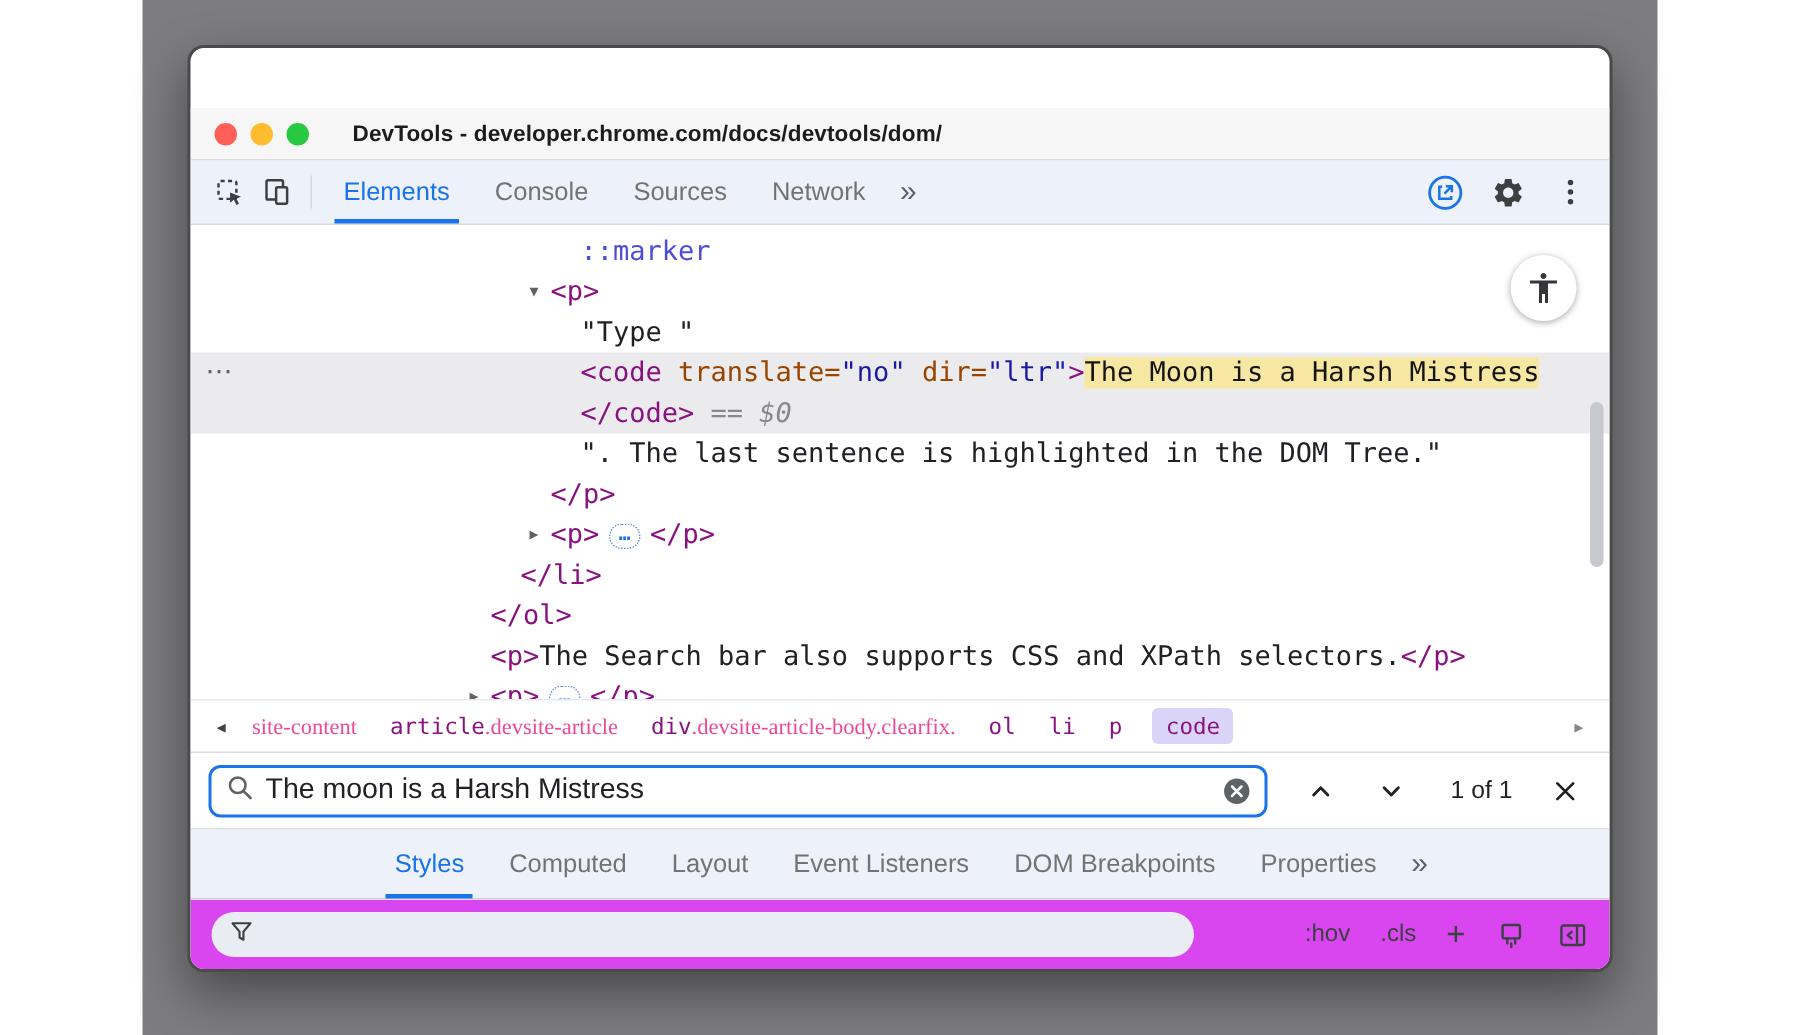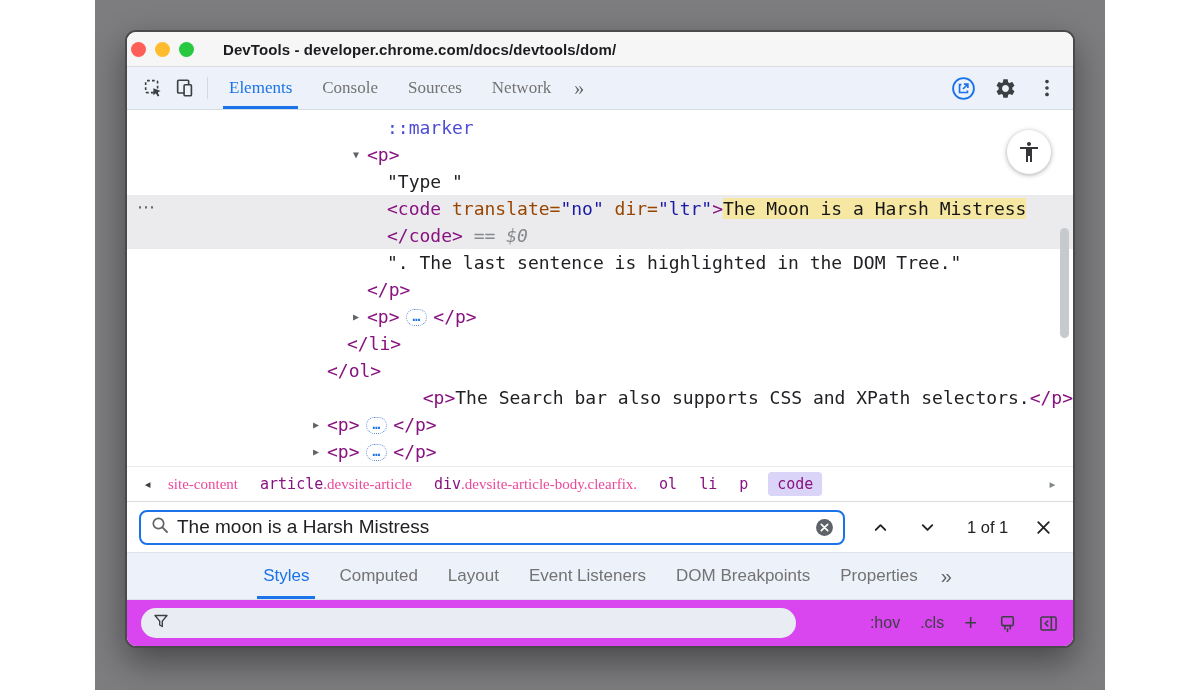--- a/index.html
+++ b/index.html
@@ -7,28 +7,28 @@
               font-family:"Liberation Sans","DejaVu Sans",sans-serif; }
   .stage { position:absolute; left:50%; transform:translateX(-50%); top:0;
            width:1010px; height:690px; background:#7d7d80; }
   .window { position:absolute; left:50%; transform:translateX(-50%); top:30px;
             width:950px; height:618px; background:#ffffff; border:2px solid #4a4a4a;
             border-radius:11px; overflow:hidden; display:flex; flex-direction:column;
             box-shadow:0 14px 34px rgba(0,0,0,.42); }
 
   
   .titlebar { height:35px; flex:0 0 35px; background:#f6f6f7; border-bottom:1px solid #dcdcdf;
-              display:flex; align-items:center; padding:0 4px; }
+              display:flex; align-items:center; padding:0 16px;margin-top:40px; }
   .light { width:15px; height:15px; border-radius:50%; margin-right:9px; }
   .light.red { background:#ff5f57; } .light.yellow { background:#febc2e; } .light.green { background:#28c840; }
   .title { margin-left:20px; font-size:15px; font-weight:700; color:#1c1c1f; letter-spacing:.1px; }
 
   
   .toolbar { height:43px; flex:0 0 43px; background:#edf1f9; border-bottom:1px solid #d6dae3;
-             display:flex; align-items:center; padding:0 10px;font-family:Liberation Serif, serif; }
+             display:flex; align-items:center; padding:0 10px; }
   .tb-icon { width:32px; height:32px; display:flex; align-items:center; justify-content:center; cursor:pointer; }
   .tb-sep { width:1px; height:22px; background:#d3d8e1; margin:0 6px; }
   .tabs { display:flex; height:100%; align-items:stretch; }
   .tab { display:flex; align-items:center; padding:0 15px; font-size:17px; color:#737373;
          position:relative; cursor:pointer; white-space:nowrap; }
   .tab.active { color:#1a73e8; }
   .tab.active::after { content:""; position:absolute; left:9px; right:9px; bottom:0; height:3px;
                        background:#1a73e8; }
   .overflow { color:#5f6368; font-size:20px; margin-left:8px; cursor:pointer; line-height:1; }
   .tb-right { margin-left:auto; display:flex; align-items:center; gap:10px; }
@@ -159,21 +159,21 @@
           <div class="tree-row" style="padding-left: 260px;"><span class="t-pseudo">::marker</span></div>
           <div class="tree-row" style="padding-left: 240px;"><span class="arrow" style="left: 220px;">▼</span><span class="t-tag">&lt;p&gt;</span></div>
           <div class="tree-row" style="padding-left: 260px;"><span class="t-text">"Type "</span></div>
           <div class="tree-row sel" style="padding-left: 260px;"><span class="gutter">⋯</span><span class="t-tag">&lt;code</span><span class="t-attr"> translate=</span><span class="t-val">"no"</span><span class="t-attr"> dir=</span><span class="t-val">"ltr"</span><span class="t-tag">&gt;</span><span class="t-hl">The Moon is a Harsh Mistress</span></div>
           <div class="tree-row sel" style="padding-left: 260px;"><span class="t-tag">&lt;/code&gt;</span><span class="t-meta"> == </span><span class="t-dollar">$0</span></div>
           <div class="tree-row" style="padding-left: 260px;"><span class="t-text">". The last sentence is highlighted in the DOM Tree."</span></div>
           <div class="tree-row" style="padding-left: 240px;"><span class="t-tag">&lt;/p&gt;</span></div>
           <div class="tree-row" style="padding-left: 240px;"><span class="arrow" style="left: 220px;">▶</span><span class="t-tag">&lt;p&gt;</span><span class="pill">…</span><span class="t-tag">&lt;/p&gt;</span></div>
           <div class="tree-row" style="padding-left: 220px;"><span class="t-tag">&lt;/li&gt;</span></div>
           <div class="tree-row" style="padding-left: 200px;"><span class="t-tag">&lt;/ol&gt;</span></div>
-          <div class="tree-row" style="padding-left: 200px; text-align: right;"><span class="t-tag">&lt;p&gt;</span><span class="t-text">The Search bar also supports CSS and XPath selectors.</span><span class="t-tag">&lt;/p&gt;</span></div>
+          <div class="tree-row" style="padding-left: 200px;"><span class="t-tag">&lt;p&gt;</span><span class="t-text">The Search bar also supports CSS and XPath selectors.</span><span class="t-tag">&lt;/p&gt;</span></div>
           <div class="tree-row" style="padding-left: 200px;"><span class="arrow" style="left: 180px;">▶</span><span class="t-tag">&lt;p&gt;</span><span class="pill">…</span><span class="t-tag">&lt;/p&gt;</span></div>
           <div class="tree-row" style="padding-left: 200px;"><span class="arrow" style="left: 180px;">▶</span><span class="t-tag">&lt;p&gt;</span><span class="pill">…</span><span class="t-tag">&lt;/p&gt;</span></div>
         </div>
       <div class="a11y-btn">
         <svg viewBox="0 0 24 24" width="24" height="24">
           <path fill="#35363a" d="M12 2c1.1 0 2 .9 2 2s-.9 2-2 2-2-.9-2-2 .9-2 2-2zm9 7h-6v13h-2v-6h-2v6H9V9H3V7h18v2z"></path>
         </svg>
       </div>
       <div class="scroll-thumb"></div>
     </div>

